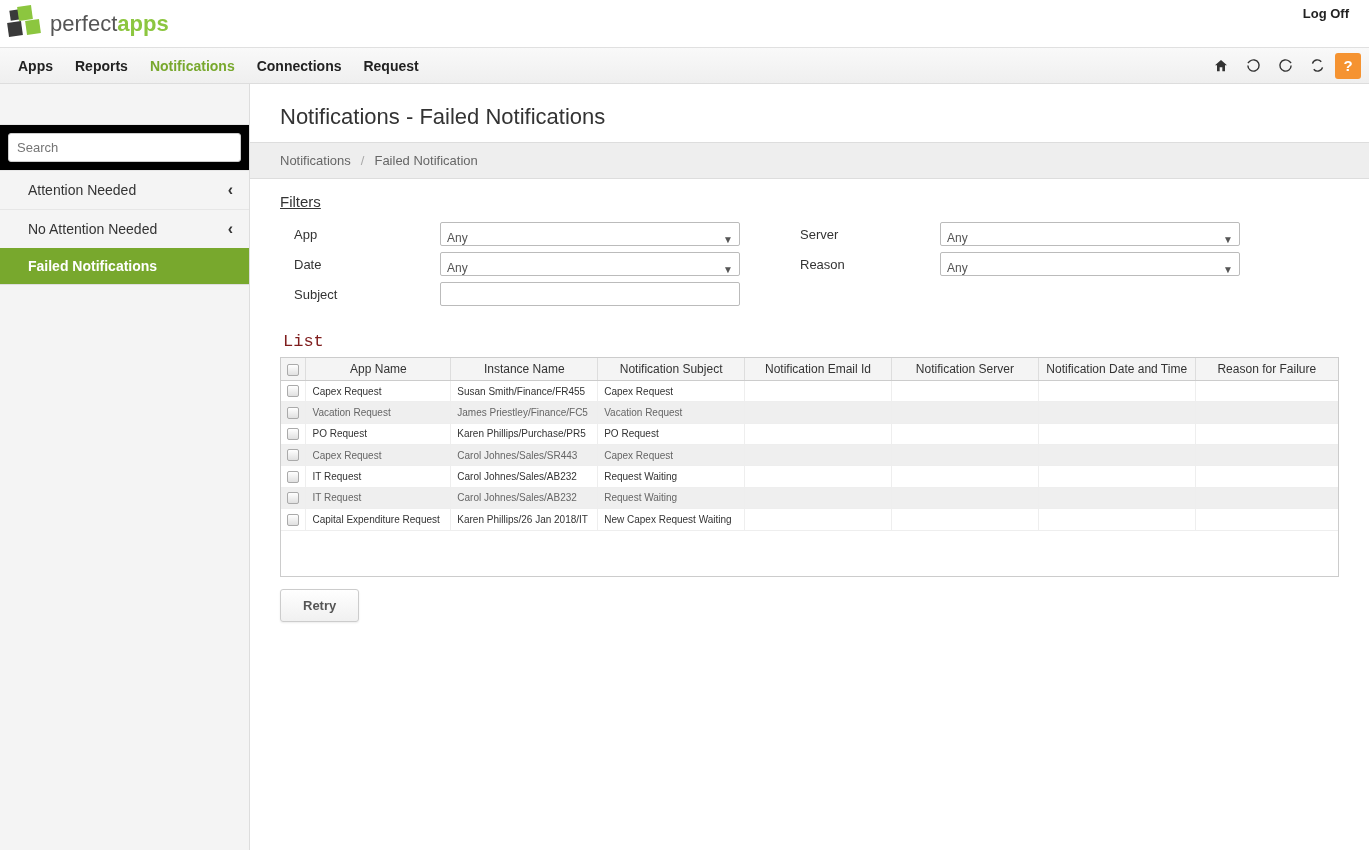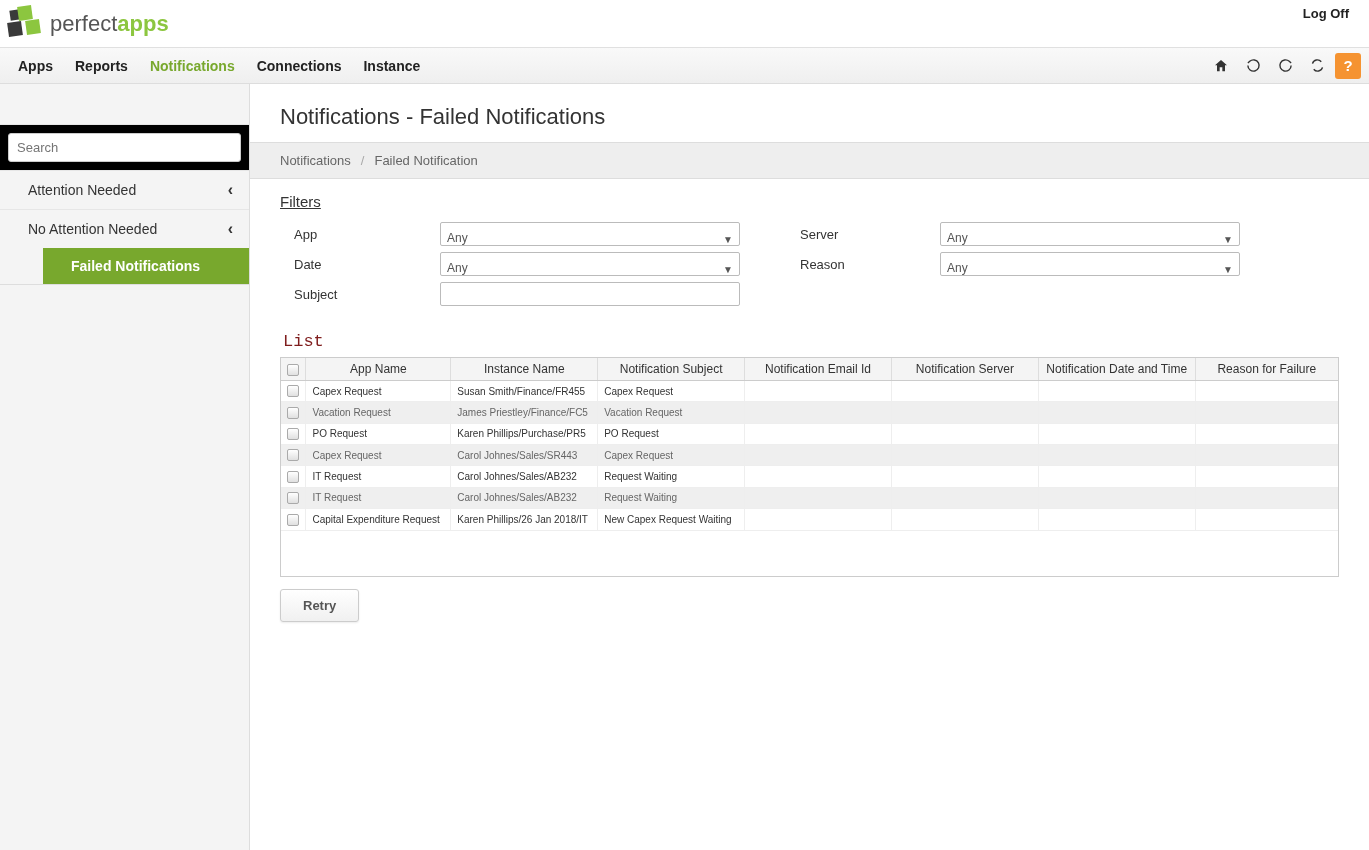--- a/index.html
+++ b/index.html
@@ -29,21 +29,21 @@
 
 
 .body { display: flex; }
 .sidebar { width: 250px; min-height: 766px; background: #f4f4f4; border-right: 1px solid #ddd; }
 .side-search-wrap { padding: 8px; margin-top: 40px; background: #000000; border-top: 1px solid #e6e6e6; border-bottom: 1px solid #e6e6e6; }
 .side-search { width: 100%; padding: 6px 8px; border: 1px solid #ccc; border-radius: 3px; font-size: 13px; color: #888; }
 .side-group { border-bottom: 1px solid #ddd; }
 .side-item { display: flex; justify-content: space-between; align-items: center; padding: 10px 16px 10px 28px; font-size: 14px; color: #333; cursor: pointer; background: #f4f4f4; border-top: 1px solid #e6e6e6; }
 .side-item:first-child { border-top: none; }
 .side-item .chev { font-size: 16px; font-weight: 600; }
-.side-item.active { background: #78a82d; color: #fff; font-weight: 600; border-top: none; margin-left: 43px; }
+.side-item.active { background: #78a82d; color: #fff; font-weight: 600; border-top: none; }
 
 
 .main { flex: 1; padding: 0; }
 .page-title { font-size: 22px; font-weight: 500; color: #333; padding: 20px 0 12px 30px; }
 .breadcrumb { background: #eee; border-top: 1px solid #ddd; border-bottom: 1px solid #ddd; padding: 10px 30px; display: flex; gap: 10px; font-size: 13px; color: #666; }
 .breadcrumb .sep { color: #aaa; }
 
 .filters-wrap { padding: 14px 30px 10px 30px; }
 .filters-title { font-size: 15px; font-weight: 500; text-decoration: underline; color: #333; margin-bottom: 12px; }
 .filters-grid { display: grid; grid-template-columns: 160px 300px 200px 300px; row-gap: 6px; align-items: center; }
@@ -92,21 +92,21 @@
   </div>
   <div class="logoff">Log Off</div>
 </div>
 
 <div class="nav-bar">
   <div class="nav-left" id="nav-left">
       <div class="nav-item">Apps</div>
       <div class="nav-item">Reports</div>
       <div class="nav-item active">Notifications</div>
       <div class="nav-item">Connections</div>
-      <div class="nav-item">Instance</div>
+      <div class="nav-item">Request</div>
     </div>
   <div class="nav-right">
     <div class="nav-icon">
         <svg width="16" height="16" viewBox="0 0 24 24" fill="#333">
           <path d="M12 3l9 8h-3v9h-4v-6h-4v6H6v-9H3z"></path>
         </svg>
       </div>
     <div class="nav-icon">
         <svg width="15" height="15" viewBox="0 0 24 24" fill="none" stroke="#333" stroke-width="2.2">
           <path d="M3 12a9 9 0 1 0 3-6.7L3 8"></path>

